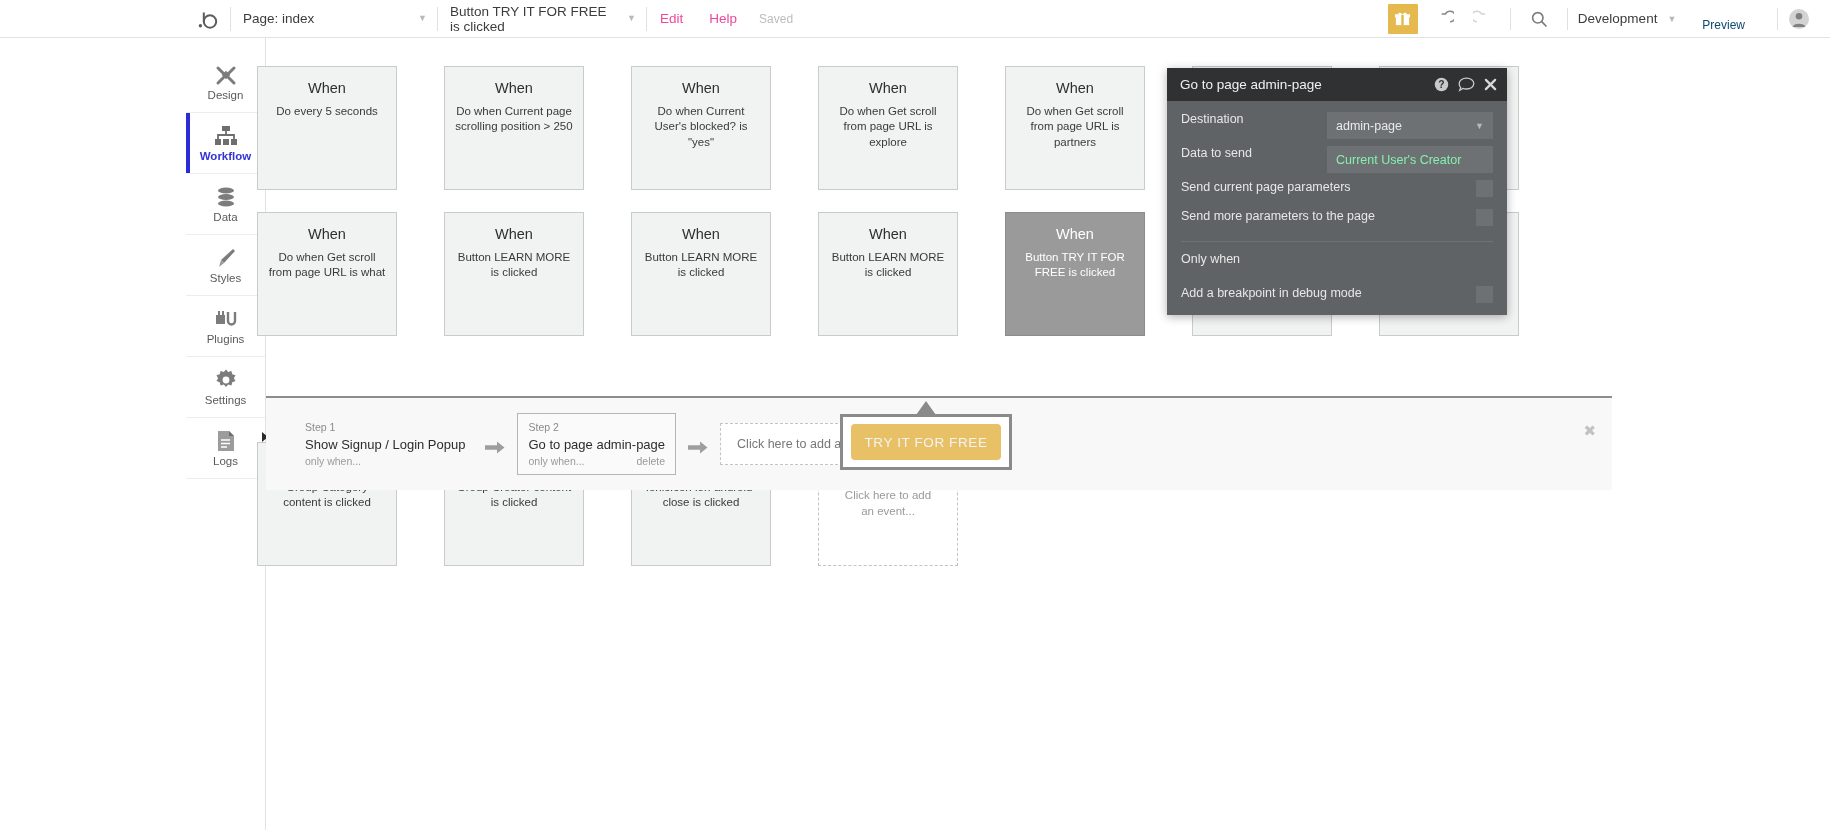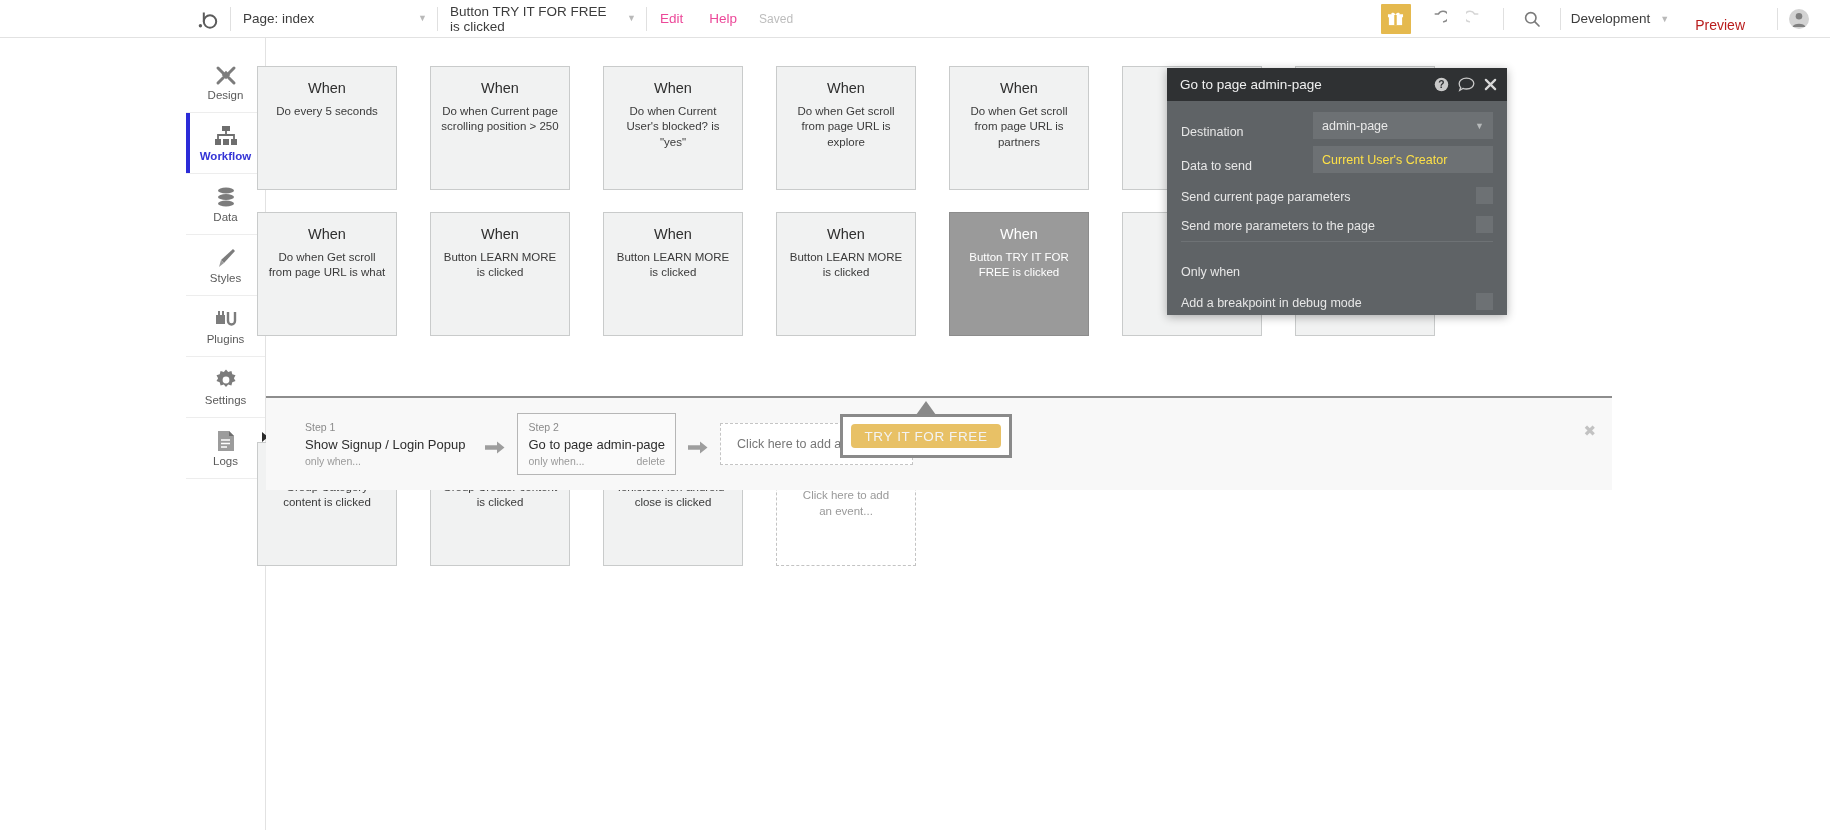--- a/index.html
+++ b/index.html
@@ -42,21 +42,21 @@
     width: 30px; height: 30px; background: #e5b94e; display: flex;
     align-items: center; justify-content: center; margin-right: 10px; border-radius: 1px;
   }
   .icon-btn {
     width: 30px; height: 30px; display: flex; align-items: center; justify-content: center;
     margin: 0 3px;
   }
   .tb-vsep { width: 1px; height: 22px; background: #e0e0e0; margin: 0 10px; }
   .tb-dev { font-size: 13.5px; color: #3c3c3c; display: flex; align-items: center; }
   .tb-dev .caret { color: #b9b9b9; font-size: 9px; margin-left: 10px; }
-  .tb-preview { font-size: 14px; color: #b91c1c; margin: 12px 22px 0 26px; cursor: pointer; }
+  .tb-preview { font-size: 12px; color: #0c4a6e; margin: 12px 22px 0 26px; cursor: pointer; }
   .tb-avatar { margin-right: 20px; display: flex; align-items: center; }
 
   
   .rail {
     position: absolute; left: 186px; top: 38px; width: 80px; height: 792px;
     background: #fff; border-right: 1px solid #e2e2e2;
   }
   .rail-item {
     position: relative; height: 61px; display: flex; flex-direction: column;
     align-items: center; justify-content: center; gap: 3px;
@@ -76,21 +76,21 @@
     display: flex; align-items: center; justify-content: center; cursor: pointer;
   }
 
   
   .canvas {
     position: absolute; left: 266px; top: 38px; width: 1564px; height: 792px;
     background: #fff;
   }
 
   
-  .evrow { position: absolute; display: flex; gap: 2px; }
+  .evrow { position: absolute; display: flex; gap: 16px; }
   .ev {
     width: 140px; height: 124px; background: #f1f2f2; border: 1px solid #c9cbcb;
     padding: 12px 9px 0 9px; text-align: center; cursor: pointer; margin-right: 31px;
   }
   .ev .ev-when { font-size: 14.5px; color: #2f2f2f; line-height: 1.35; margin-bottom: 5px; }
   .ev .ev-desc { font-size: 11.5px; color: #3a3a3a; line-height: 1.35; }
   .ev.selected { background: #9a9a9a; border-color: #8c8c8c; }
   .ev.selected .ev-when, .ev.selected .ev-desc { color: #ffffff; }
   .ev.addnew {
     background: #fff; border: 1px dashed #c3c3c3;
@@ -117,21 +117,21 @@
     border: 1px dashed #c5c5c5; background: #fff; padding: 13px 16px;
     font-size: 12.5px; color: #777; white-space: nowrap; cursor: pointer;
   }
   .wf-close {
     position: absolute; right: 16px; top: 25px; font-size: 15px; color: #c2c2c2;
     cursor: pointer; line-height: 1;
   }
 
   
   .tryfree-wrap {
-    position: absolute; left: 574px; top: 376px; width: 172px; height: 44px;
+    position: absolute; left: 574px; top: 376px; width: 172px; height: 56px;
     background: #ffffff; border: 3px solid #8a8a8a; z-index: 6;
   }
   .tryfree-wrap::before {
     content: ""; position: absolute; left: 50%; top: -16px; transform: translateX(-50%);
     border-left: 10px solid transparent; border-right: 10px solid transparent;
     border-bottom: 14px solid #8a8a8a;
   }
   .tryfree-btn {
     position: absolute; left: 8px; top: 7px; right: 8px; bottom: 7px;
     background: #e8c166; border-radius: 4px;
@@ -144,29 +144,29 @@
     position: absolute; left: 1167px; top: 68px; width: 340px; height: 247px;
     background: #5f6366; box-shadow: 0 2px 9px rgba(0,0,0,0.3); z-index: 10;
   }
   .panel-head {
     height: 33px; background: #2f3133; display: flex; align-items: center;
     padding: 0 10px 0 13px; cursor: move;
   }
   .panel-title { font-size: 13.5px; color: #f0f0f0; flex: 1; }
   .panel-head .hicon { margin-left: 9px; display: flex; align-items: center; cursor: pointer; }
   .panel-body { padding: 11px 14px 0 14px; }
-  .prow { display: flex; align-items: flex-end; height: 27px; margin-bottom: 7px; }
+  .prow { display: flex; align-items: flex-start; height: 27px; margin-bottom: 7px; gap: 14px; }
   .plabel { font-size: 12.5px; color: #e7e7e7; width: 132px; flex: none; }
   .pfield {
     flex: 1; height: 27px; background: #6d7174; display: flex; align-items: center;
     padding: 0 9px; font-size: 12.5px; color: #e9e9e9; cursor: text;
   }
   .pfield.dd { justify-content: space-between; }
   .pfield .dcaret { color: #b6b9ba; font-size: 9px; }
-  .pfield.blue { color: #fde047; }
+  .pfield.blue { color: #86efac; }
   .prow.check { height: 24px; margin-bottom: 5px; }
   .prow.check .plabel { width: auto; flex: 1; }
   .pcheck { width: 17px; height: 17px; background: #6d7174; cursor: pointer; flex: none; }
   .pdiv { height: 1px; background: #6e7275; margin: 8px 0 10px 0; }
   .prow.onlywhen .plabel { width: 66px; }
   .prow.onlywhen .pfield { background: #6d7174; }
 </style>
 </head>
 <body>
 

